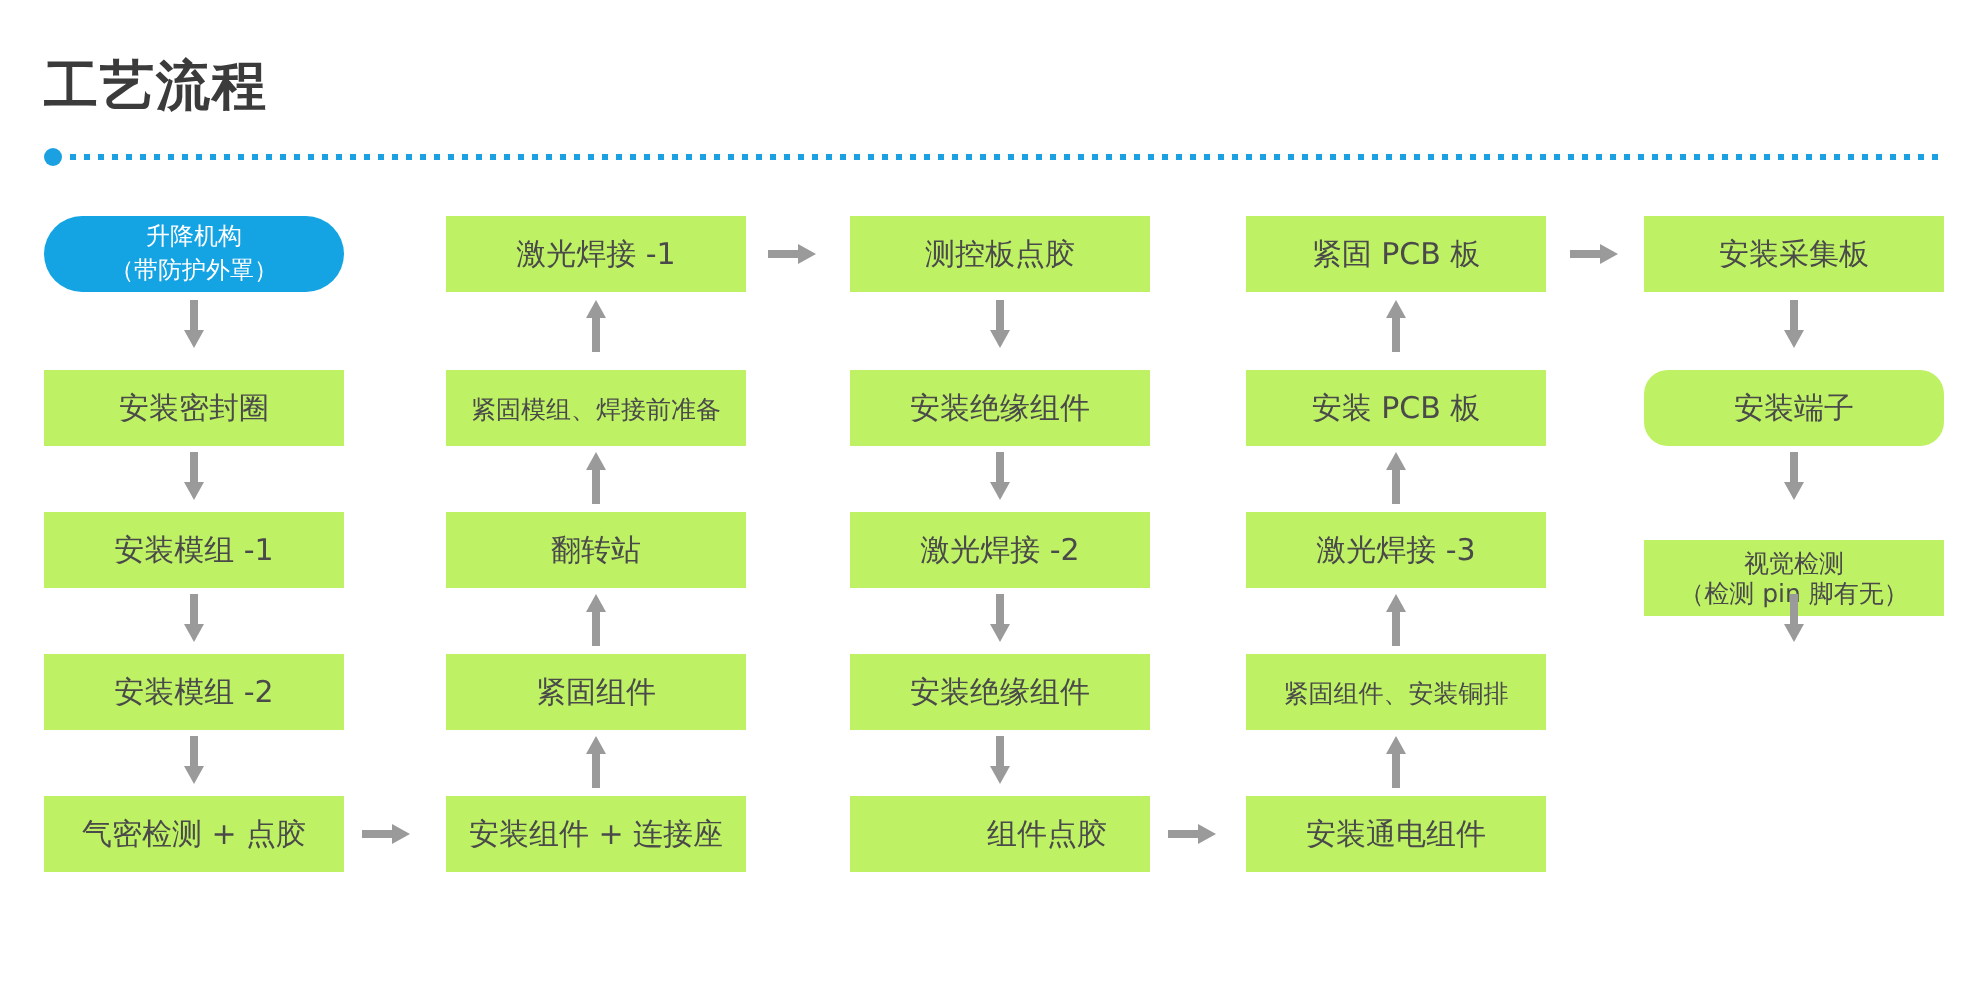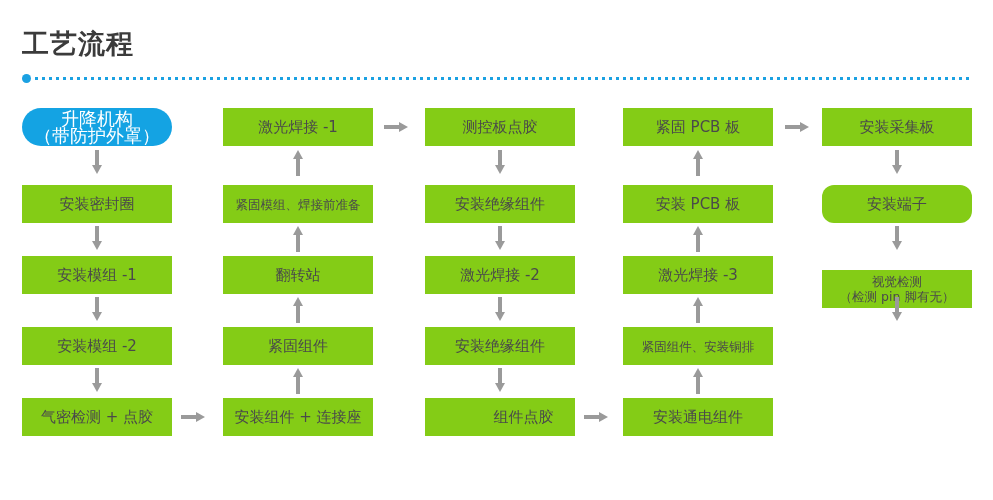--- a/index.html
+++ b/index.html
@@ -60,33 +60,33 @@
     position: absolute;
     width: 150px;
     height: 38px;
     display: flex;
     align-items: center;
     justify-content: center;
     text-align: center;
     color: #4a4a4a;
     font-size: 15px;
     line-height: 17px;
-    background: #84cc16;
+    background: #bef264;
     white-space: pre-line;
   }
   .node.small { font-size: 12.5px; line-height: 15px; }
   .node.two-line { font-size: 12.5px; line-height: 15px; }
   .node.accent {
     background: #14a3e3;
     color: #ffffff;
     border-radius: 19px;
     font-size: 15px;
     line-height: 17px;
   }
-  .node.accent.two-line { font-size: 18px; line-height: 17px; }
+  .node.accent.two-line { font-size: 12px; line-height: 17px; }
 
   
   .conn {
     position: absolute;
   }
   .conn .shaft {
     position: absolute;
     background: #9a9a9a;
   }
   .conn .head {

